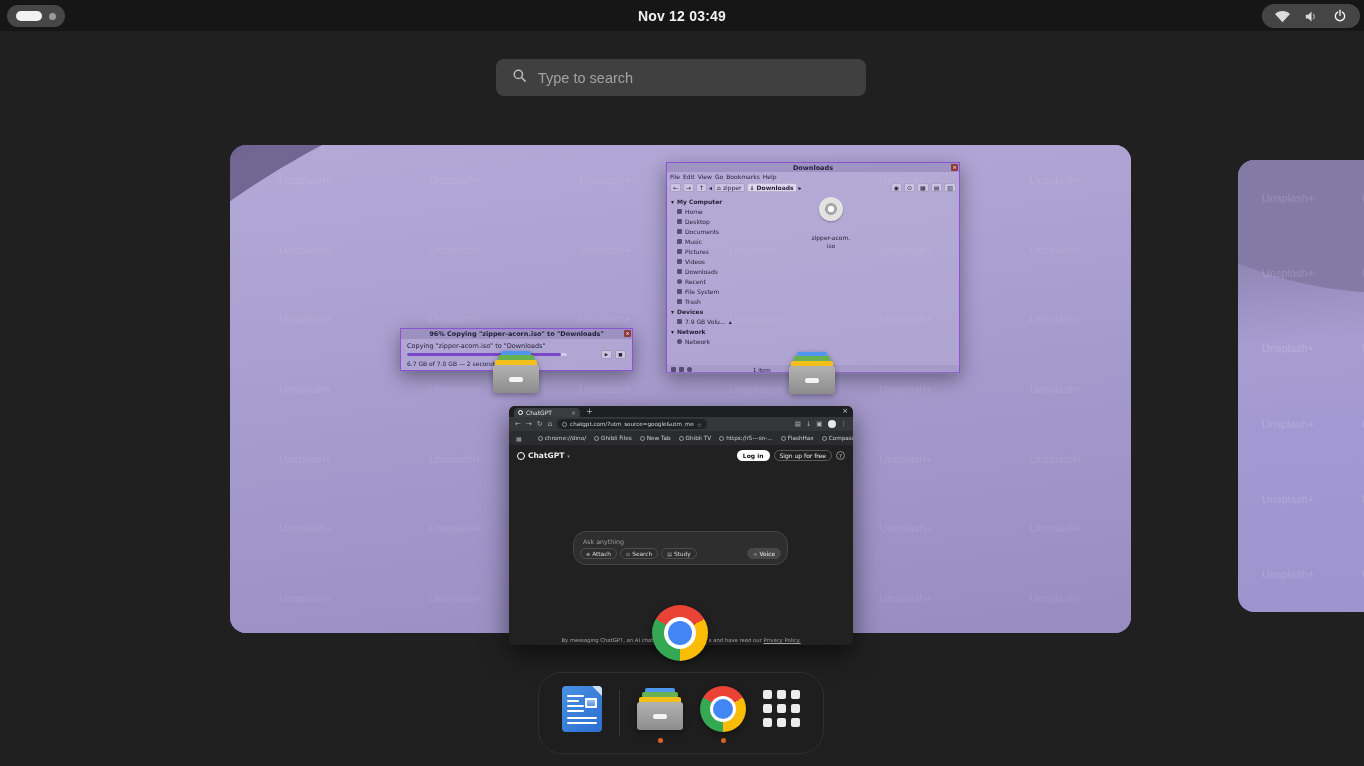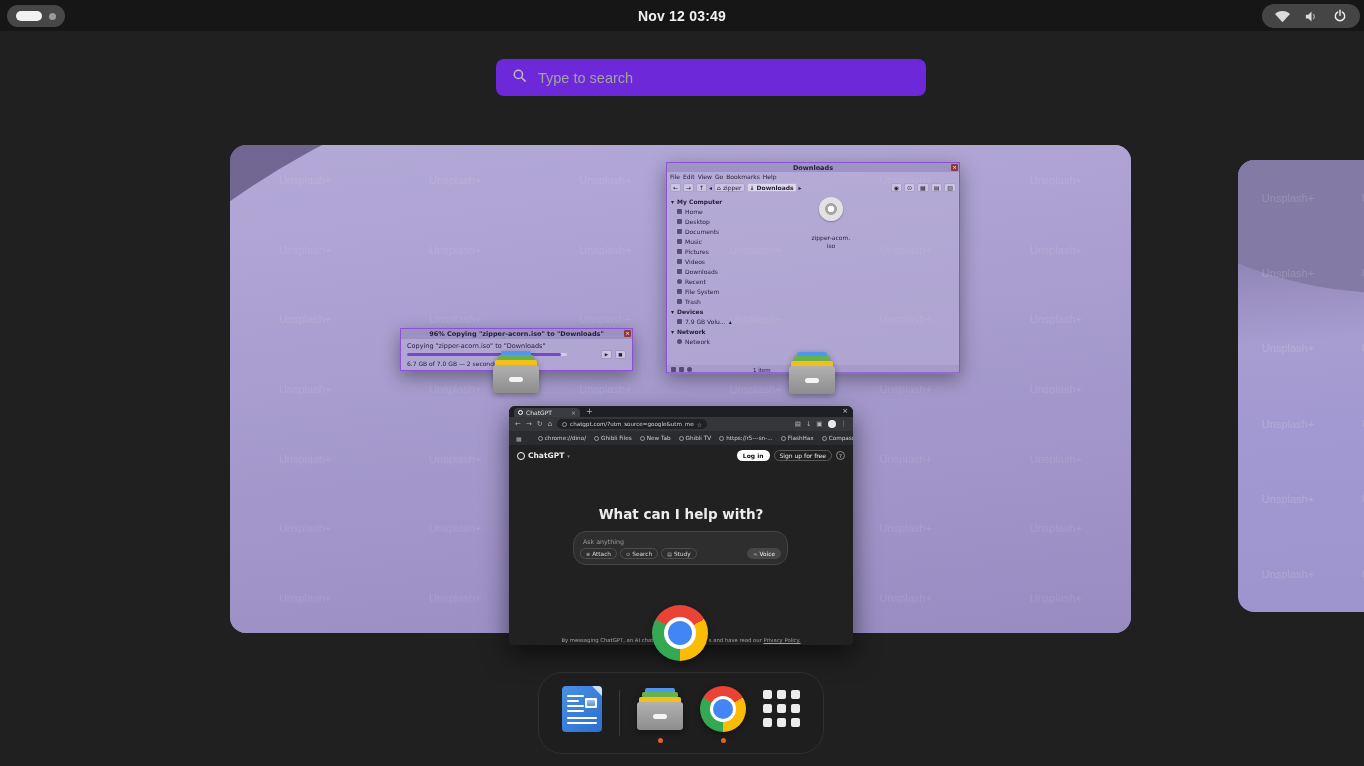--- a/index.html
+++ b/index.html
@@ -10,21 +10,21 @@
   
   .topbar{position:absolute;left:0;top:0;right:0;height:31px;background:#161616;display:flex;align-items:center;justify-content:center}
   .ws-pill{position:absolute;left:7px;top:5px;height:22px;border-radius:11px;background:#474747;display:flex;align-items:center;gap:7px;padding:0 9px}
   .ws-active{width:26px;height:10px;border-radius:5px;background:#f2f2f2}
   .ws-dot{width:7px;height:7px;border-radius:50%;background:#9a9a9a}
   .clock{color:#f1f1f1;font-size:14px;font-weight:700;letter-spacing:.2px}
   .status-pill{position:absolute;right:4px;top:4px;height:24px;border-radius:12px;background:#454545;display:flex;align-items:center;gap:14px;padding:0 13px}
   .status-pill svg{display:block}
 
   
-  .search{position:absolute;left:496px;top:59px;width:430px;height:37px;border-radius:8px;background:#6d28d9;display:flex;align-items:center;gap:11px;padding:0 16px}
+  .search{position:absolute;left:496px;top:59px;width:370px;height:37px;border-radius:8px;background:#404040;display:flex;align-items:center;gap:11px;padding:0 16px}
   .search input{flex:1;background:transparent;border:none;outline:none;color:#c8c8c8;font-size:14.5px;font-family:"Liberation Sans",sans-serif}
   .search input::placeholder{color:#a2a2a2}
 
   
   .ws-main{position:absolute;left:230px;top:145px;width:901px;height:488px;border-radius:16px;overflow:hidden}
   .ws-side{position:absolute;left:1238px;top:160px;width:200px;height:452px;border-radius:16px;overflow:hidden}
   .wall{position:absolute;inset:0}
   .wall-main{background:
     radial-gradient(95% 55% at 106% 48%, rgba(74,63,108,.9) 0 16%, rgba(74,63,108,0) 55%),
     radial-gradient(130% 100% at -8% 115%, #6b6090 0 28%, rgba(107,96,144,0) 60%),
@@ -460,21 +460,20 @@
     <div class="gpt-header">
       <span class="openai ring"></span>
       <span class="brand">ChatGPT</span>
       <span class="caret g">▾</span>
       <span class="hdr-right">
         <span class="btn-login">Log in</span>
         <span class="btn-signup">Sign up for free</span>
         <span class="help">?</span>
       </span>
     </div>
-    <div class="heading">What can I help with?</div>
     <div class="composer">
       <span class="ask">Ask anything</span>
       <div class="crow">
         <span class="cbtn">
             <span class="ci g">⊕</span>
             <span>Attach</span>
           </span>
         <span class="cbtn">
             <span class="ci g">⊙</span>
             <span>Search</span>

